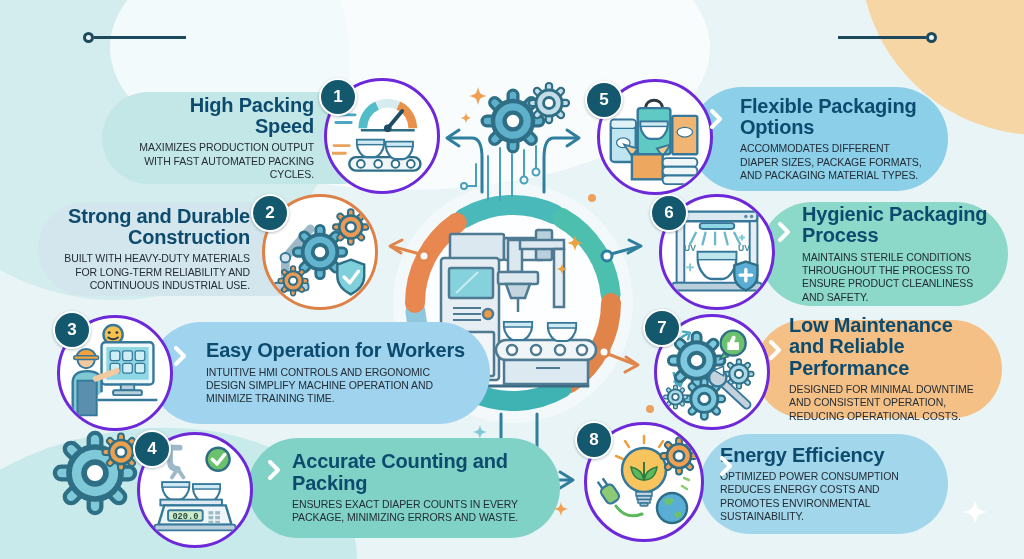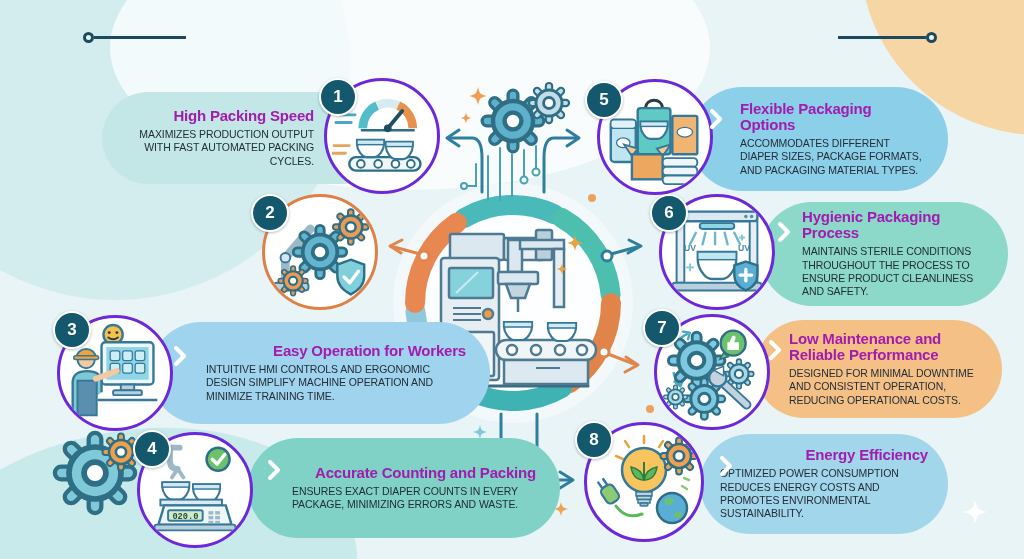--- a/index.html
+++ b/index.html
@@ -8,22 +8,22 @@
   .blob{position:absolute;border-radius:50%;}
   .banner{position:absolute;left:186px;top:14px;width:652px;height:47px;box-sizing:border-box;
           background:#d8efee;border:3px solid #1c4a5c;border-radius:15px;z-index:9;
           display:flex;align-items:center;justify-content:center;}
   .banner-text{font-size:23px;font-weight:bold;color:#1d3a4c;letter-spacing:.4px;}
   .conn-line{position:absolute;height:3px;background:#1c4a5c;top:36px;z-index:8;}
   .conn-dot{position:absolute;width:11px;height:11px;border:3px solid #1c4a5c;border-radius:50%;
             top:32px;background:#eaf5f7;box-sizing:border-box;z-index:8;}
   .card{position:absolute;z-index:3;}
   .pill{position:absolute;border-radius:52px;box-sizing:border-box;display:flex;
-        flex-direction:column;justify-content:center;z-index:2;align-items:flex-end;}
-  .f-title{font-size:15px;font-weight:bold;color:#a21caf;line-height:1.07;letter-spacing:-.2px;}
+        flex-direction:column;justify-content:center;z-index:2;}
+  .f-title{font-size:20px;font-weight:bold;color:#0c4a6e;line-height:1.07;letter-spacing:-.2px;}
   .f-desc{font-size:10.5px;font-weight:normal;color:#232d37;line-height:1.27;margin-top:4px;letter-spacing:-.1px;}
   .ta-r{text-align:right;}
   .icon-circle{position:absolute;width:116px;height:116px;border-radius:50%;background:#fff;
                border:3px solid #6d28d9;box-sizing:border-box;display:flex;align-items:center;
                justify-content:center;overflow:hidden;z-index:3;text-decoration:underline;}
   .badge{position:absolute;width:34px;height:34px;border-radius:50%;background:#14586e;color:#fff;
          font-weight:bold;font-size:17px;display:flex;align-items:center;justify-content:center;
          border:2px solid #fff;box-sizing:content-box;box-shadow:0 1px 3px rgba(20,60,80,.35);z-index:6;}
   .chevron{position:absolute;z-index:4;}
   .decor{position:absolute;left:0;top:0;z-index:1;pointer-events:none;}
@@ -190,20 +190,24 @@
         <circle cx="66" cy="81" r="4" fill="#fff" stroke="#2f6f86" stroke-width="2"></circle>
         <circle cx="82" cy="81" r="4" fill="#fff" stroke="#2f6f86" stroke-width="2"></circle>
         <use href="#diaper" transform="translate(40,64)"></use>
         <use href="#diaper" transform="translate(70,66)"></use>
       </svg>
     </div>
     <div class="badge" style="left:224px;top:0;">1</div>
   </div>
 
   <div class="card" style="left:34px;top:192px;width:352px;height:124px;">
+    <div class="pill ta-r" style="left:4px;top:10px;width:282px;height:94px;background:#d3e6ed;padding:6px 70px 6px 20px;align-items:flex-end;">
+      <div class="f-title">Strong and Durable Construction</div>
+      <div class="f-desc">BUILT WITH HEAVY-DUTY MATERIALS FOR LONG-TERM RELIABILITY AND CONTINUOUS INDUSTRIAL USE.</div>
+    </div>
     <div class="icon-circle" style="left:228px;top:2px;border-color:#dd8147;">
       <svg width="100" height="100" viewBox="0 0 104 104">
         <path d="M16,84 V58 L42,28" fill="none" stroke="#9db9c8" stroke-width="9" stroke-linecap="round"></path>
         <circle cx="16" cy="58" r="5" fill="#d7e5ec" stroke="#35789a" stroke-width="2"></circle>
         <rect x="4" y="84" width="36" height="8" rx="3" fill="#b9cfdb" stroke="#35789a" stroke-width="2"></rect>
         <use href="#gear" transform="translate(52,52) scale(1.8)" style="--gc:#62b4cf"></use>
         <use href="#gear" transform="translate(84,26) scale(1.2)" style="--gc:#eb9a55"></use>
         <use href="#gear" transform="translate(24,82) scale(1.0)" style="--gc:#eb9a55"></use>
         <path d="M84,60 l14,5 v12 c0,9 -6,15 -14,19 c-8,-4 -14,-10 -14,-19 v-12 z" fill="#7fd0da" stroke="#2f6f86" stroke-width="2.5"></path>
         <polyline points="77,78 83,84 92,72" fill="none" stroke="#fff" stroke-width="3.5" stroke-linecap="round" stroke-linejoin="round"></polyline>

